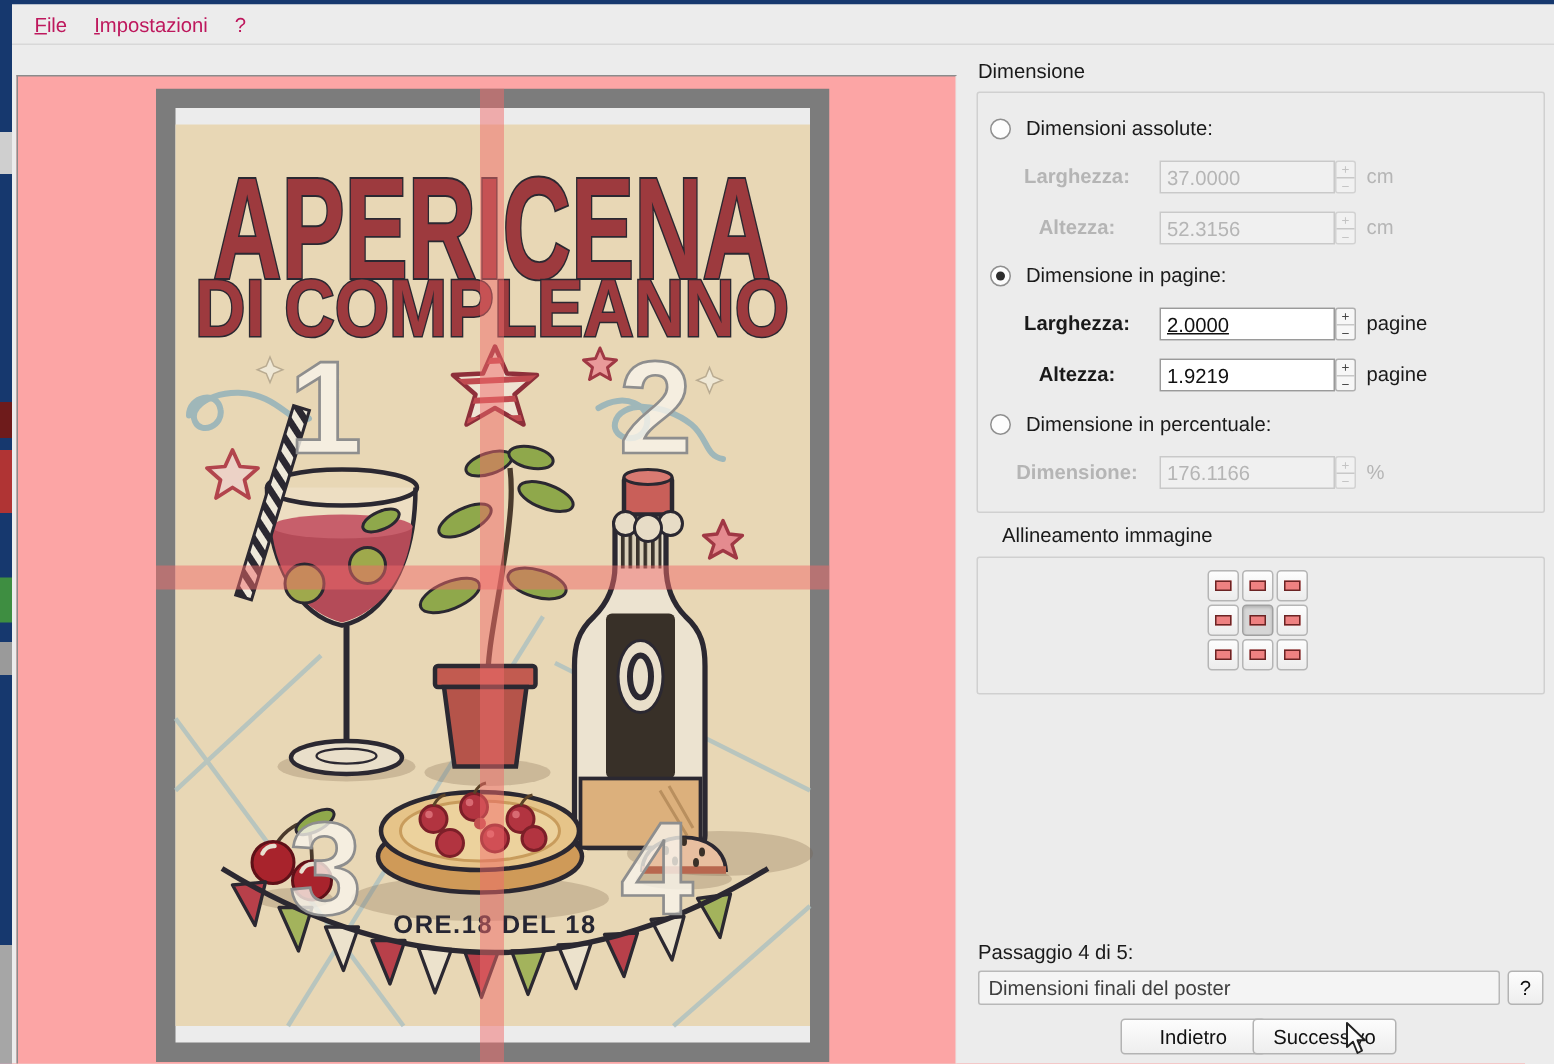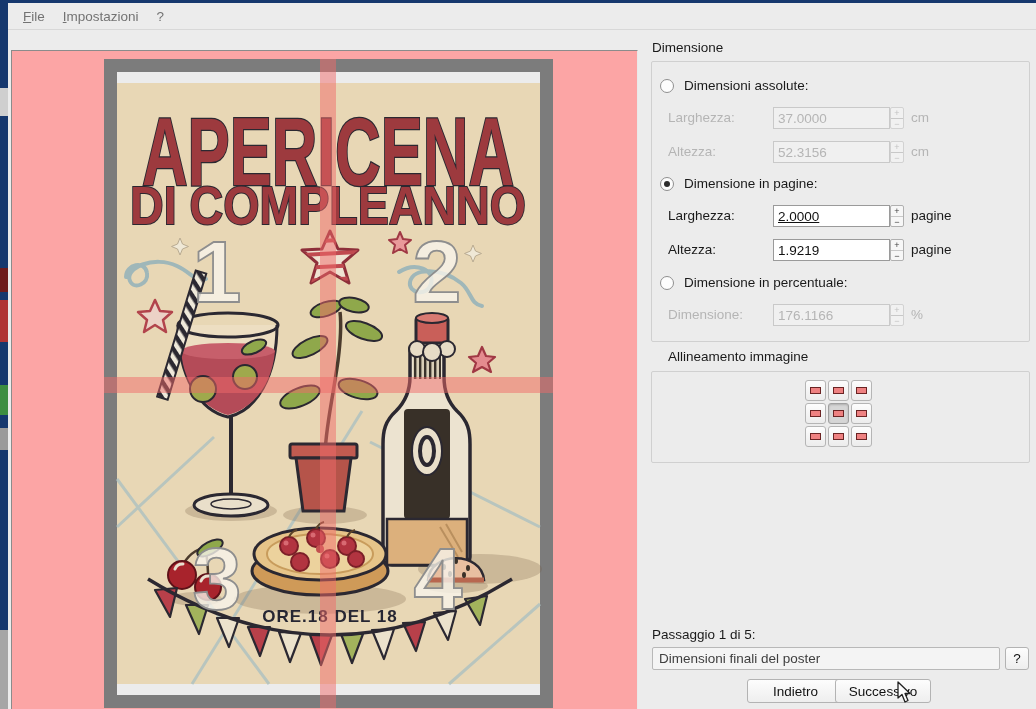--- a/index.html
+++ b/index.html
@@ -11,40 +11,40 @@
   .abs{position:absolute;}
 
   
   #left-strip{left:0;top:0;width:8px;height:709px;background:#16386e;}
   #top-line{left:0;top:0;width:1036px;height:3px;background:#16386e;}
   .frag{position:absolute;left:0;width:8px;}
 
   
   #menubar{left:8px;top:3px;width:1028px;height:27px;background:#ececec;
     border-bottom:1px solid #d8d8d8;display:flex;align-items:center;padding-left:6px;box-sizing:border-box;}
-  .menu-item{padding:4px 9px;font-size:13.5px;color:#737373;cursor:default;}
+  .menu-item{padding:4px 9px;font-size:13.5px;color:#be185d;cursor:default;}
   .menu-item::first-letter{text-decoration:underline;}
 
   
   #preview-panel{left:11px;top:50px;width:627px;height:661px;background:#fca5a5;
     border:1px solid #8b8b8b;border-right-color:#e9e9e9;border-bottom-color:#e9e9e9;box-sizing:border-box;}
   #poster-svg{position:absolute;left:92px;top:8px;}
 
   
   #right-panel{left:648px;top:30px;width:388px;height:679px;}
   .panel-heading{position:absolute;font-size:13.5px;color:#1a1a1a;}
   .groupbox{position:absolute;border:1px solid #d0d0d0;border-radius:2px;}
 
   .radio{position:absolute;width:14px;height:14px;border-radius:50%;
     border:1px solid #8f8f8f;background:#fdfdfd;box-sizing:border-box;}
   .radio.checked::after{content:"";position:absolute;left:3px;top:3px;width:6px;height:6px;
     border-radius:50%;background:#2e2e2e;}
   .radio-label{position:absolute;font-size:13.5px;color:#1a1a1a;}
 
-  .fld-label{position:absolute;width:100px;text-align:left;font-size:13.5px;color:#1a1a1a;}
+  .fld-label{position:absolute;width:100px;text-align:center;font-size:13.5px;color:#1a1a1a;font-weight:bold;}
   .fld-label.dis, .unit.dis{color:#b5b5b5;}
   .fld{position:absolute;width:117px;height:22px;box-sizing:border-box;font-size:13.5px;
     font-family:"Liberation Sans",sans-serif;padding:0 4px;border:1px solid #9a9a9a;background:#fff;color:#111;border-radius:0;}
   .fld.dis{background:#f0f0f0;border-color:#c9c9c9;color:#b5b5b5;}
   .spin{position:absolute;width:14px;height:22px;box-sizing:border-box;border:1px solid #b0b0b0;
     background:#f7f7f7;border-radius:2px;font-size:9px;line-height:10px;text-align:center;color:#444;}
   .spin div{height:10px;}
   .spin .dn{border-top:1px solid #c8c8c8;}
   .spin.dis{color:#c3c3c3;border-color:#d2d2d2;background:#f1f1f1;}
   .unit{position:absolute;font-size:13.5px;color:#1a1a1a;}
@@ -354,21 +354,21 @@
         <div class="align-ico"></div>
       </div>
     <div class="align-btn">
         <div class="align-ico"></div>
       </div>
     <div class="align-btn">
         <div class="align-ico"></div>
       </div>
   </div>
 
-  <div class="step-label" style="left:4px;top:597px">Passaggio 1 di 5:</div>
+  <div class="step-label" style="left:4px;top:597px">Passaggio 4 di 5:</div>
   <div id="step-title-box">Dimensioni finali del poster</div>
   <div class="btn" id="help-btn">?</div>
   <div class="btn" id="back-btn">Indietro</div>
   <div class="btn" id="next-btn">Successivo</div>
 </div>
 
 <svg id="cursor" class="abs" width="16" height="23" viewBox="0 0 16 23">
   <path d="M1,1 L1,17 L5,13.5 L8,21 L11,19.5 L8,12.5 L13,12.5 Z" fill="#fdfdfd" stroke="#222" stroke-width="1.3" stroke-linejoin="round"></path>
 </svg>
 

